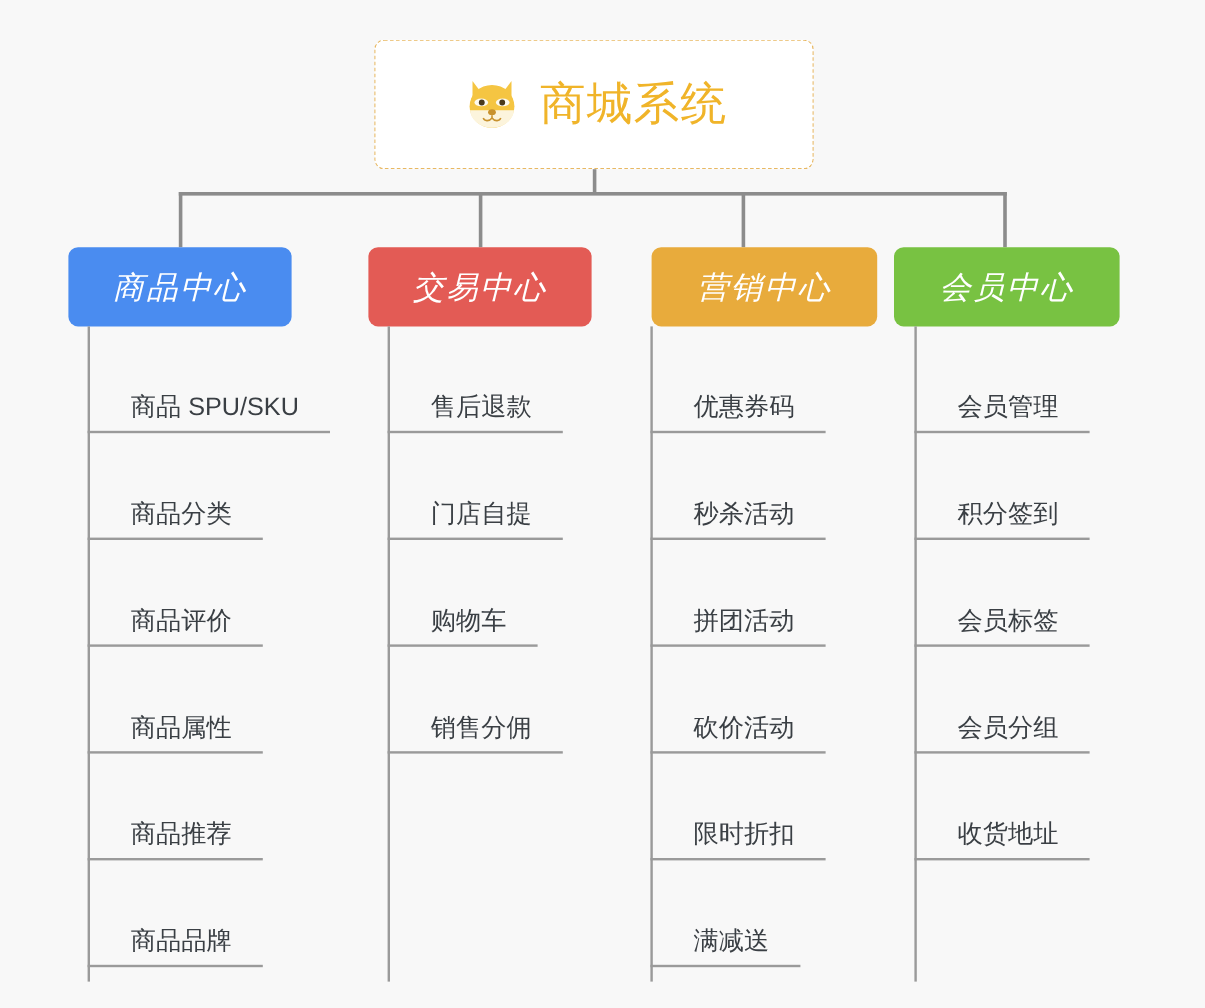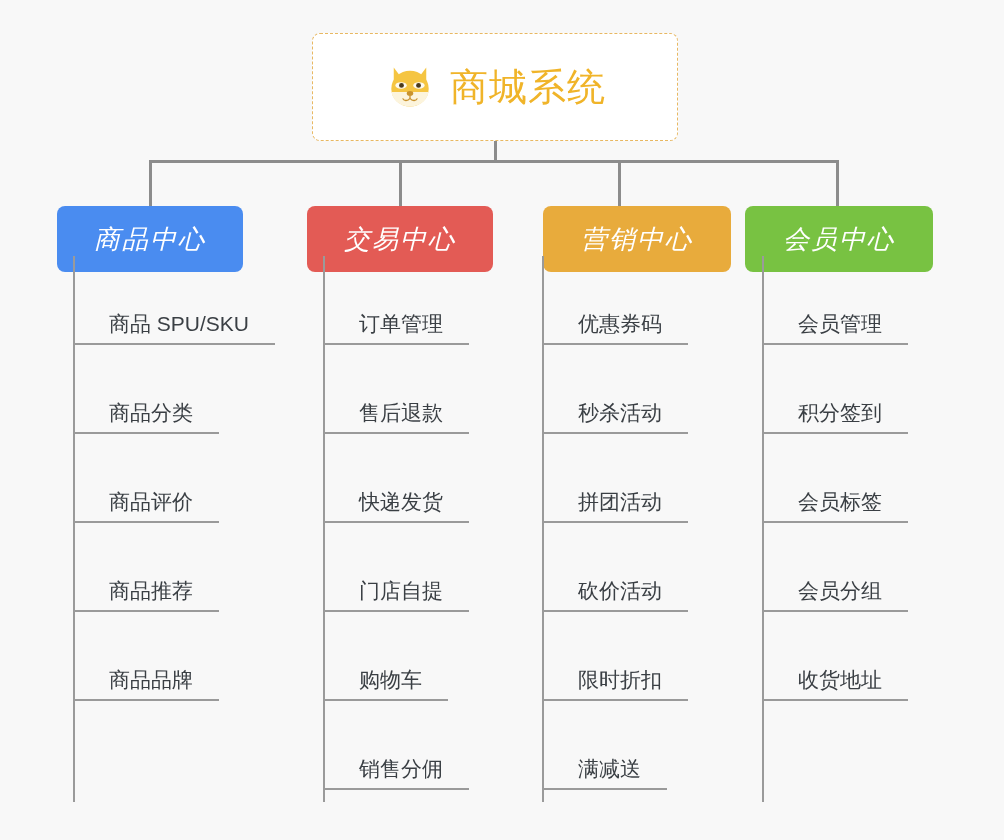--- a/index.html
+++ b/index.html
@@ -90,21 +90,21 @@
     font-size: 26px;
     color: #ffffff;
     letter-spacing: 2px;
     line-height: 1;
     white-space: nowrap;
   }
 
   
   .leaf-col {
     position: absolute;
-    top: 256px;
+    top: 272px;
   }
   .leaf-spine {
     position: absolute;
     left: 0;
     top: 0;
     width: 2px;
     background: #9a9a9a;
   }
   .leaf-item {
     position: relative;
@@ -170,39 +170,36 @@
     <div class="leaf-item">
         <span class="leaf-text">商品 SPU/SKU</span>
       </div>
     <div class="leaf-item">
         <span class="leaf-text">商品分类</span>
       </div>
     <div class="leaf-item">
         <span class="leaf-text">商品评价</span>
       </div>
     <div class="leaf-item">
+        <span class="leaf-text">商品属性</span>
+      </div>
+    <div class="leaf-item">
         <span class="leaf-text">商品推荐</span>
       </div>
     <div class="leaf-item">
         <span class="leaf-text">商品品牌</span>
       </div>
   </div>
 
   <div class="leaf-col" style="left:323px">
     <div class="leaf-spine" style="height:546px"></div>
     <div class="leaf-item">
-        <span class="leaf-text">订单管理</span>
-      </div>
-    <div class="leaf-item">
         <span class="leaf-text">售后退款</span>
       </div>
     <div class="leaf-item">
-        <span class="leaf-text">快递发货</span>
-      </div>
-    <div class="leaf-item">
         <span class="leaf-text">门店自提</span>
       </div>
     <div class="leaf-item">
         <span class="leaf-text">购物车</span>
       </div>
     <div class="leaf-item">
         <span class="leaf-text">销售分佣</span>
       </div>
   </div>
 

